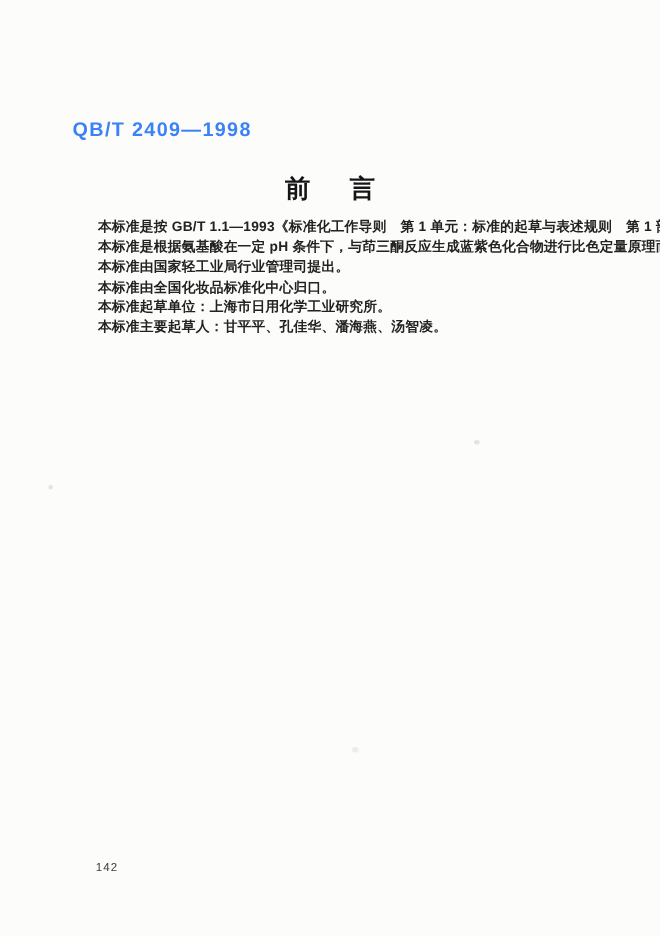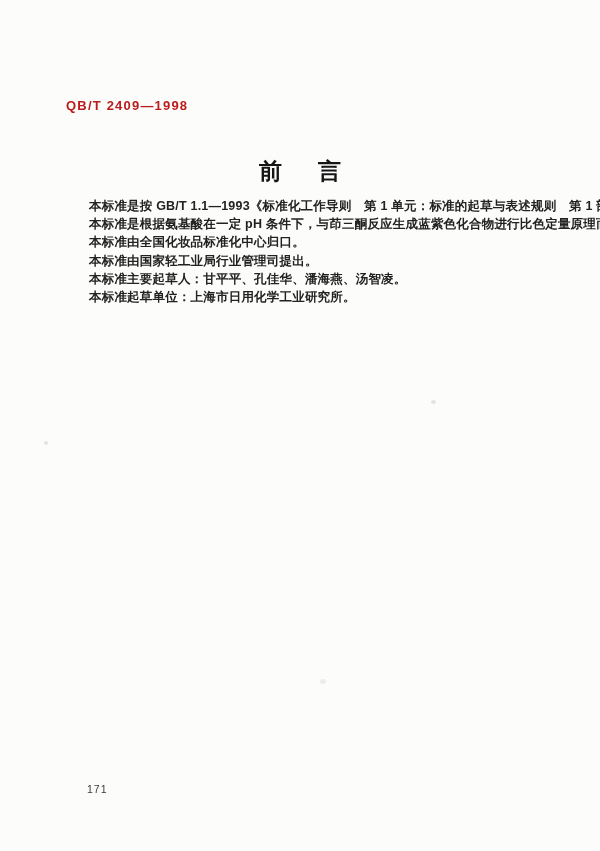--- a/index.html
+++ b/index.html
@@ -15,25 +15,25 @@
     font-family: "Liberation Sans", "DejaVu Sans", sans-serif;
     color: #1f1f1f;
   }
   .page {
     position: absolute;
     inset: 0;
   }
   .doc-number {
     position: absolute;
     left: 66px;
-    top: 98px;
-    font-size: 13px;
+    top: 108px;
+    font-size: 18px;
     font-weight: 700;
     letter-spacing: 1.2px;
-    color: #b91c1c;
+    color: #3b82f6;
     white-space: nowrap;
   }
   .title {
     position: absolute;
     left: 0;
     right: 0;
     top: 156px;
     display: flex;
     justify-content: center;
     gap: 36px;
@@ -85,25 +85,25 @@
   <div class="doc-number">QB/T 2409—1998</div>
 
   <div class="title">
     <span>前</span>
     <span>言</span>
   </div>
 
   <div class="body-text">
     <div class="line indent">本标准是按 GB/T 1.1—1993《标准化工作导则　第 1 单元：标准的起草与表述规则　第 1 部分：标</div>
     <div class="line indent">本标准是根据氨基酸在一定 pH 条件下，与茚三酮反应生成蓝紫色化合物进行比色定量原理而制</div>
+    <div class="line indent">本标准由国家轻工业局行业管理司提出。</div>
     <div class="line indent">本标准由全国化妆品标准化中心归口。</div>
-    <div class="line indent">本标准由国家轻工业局行业管理司提出。</div>
+    <div class="line indent">本标准起草单位：上海市日用化学工业研究所。</div>
     <div class="line indent">本标准主要起草人：甘平平、孔佳华、潘海燕、汤智凌。</div>
-    <div class="line indent">本标准起草单位：上海市日用化学工业研究所。</div>
   </div>
 
   <span class="speck s1"></span>
   <span class="speck s2"></span>
   <span class="speck s3"></span>
 
-  <div class="page-number">171</div>
+  <div class="page-number">142</div>
 
 </div>
 
 </body></html>

